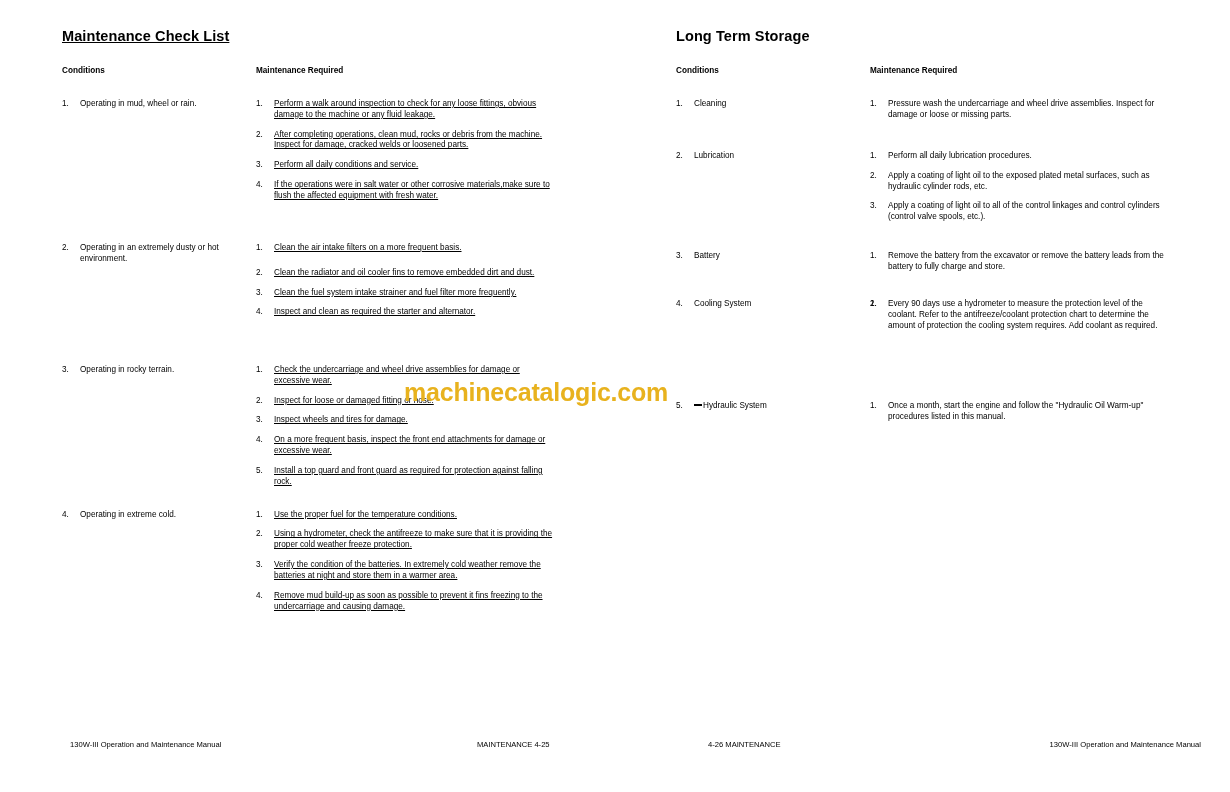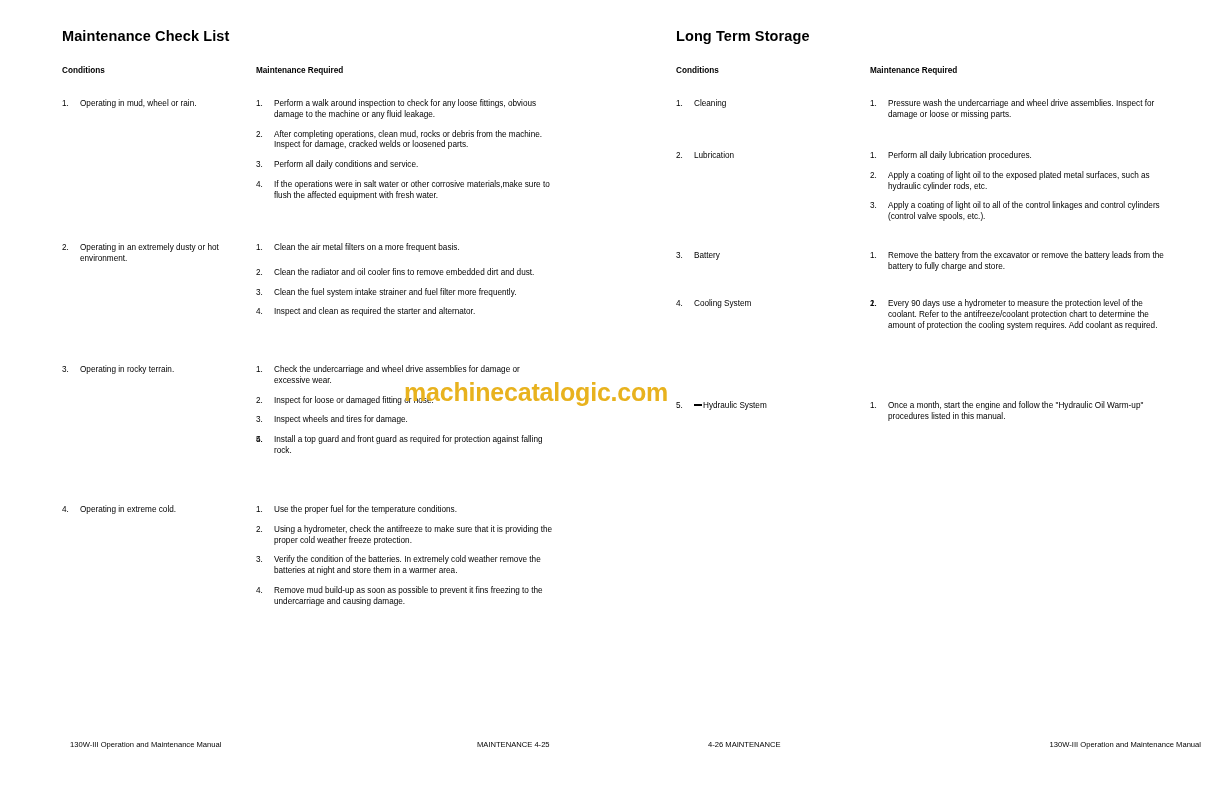--- a/index.html
+++ b/index.html
@@ -20,20 +20,21 @@
     top: 0;
     left: 0;
     width: 1230px;
     height: 792px;
   }
   .col-left {
     position: absolute;
     left: 62px;
     top: 28px;
     width: 525px;
+    text-decoration: underline;
   }
   .col-right {
     position: absolute;
     left: 676px;
     top: 28px;
     width: 525px;
   }
   h1.section-title {
     font-size: 14.5px;
     font-weight: bold;
@@ -167,21 +168,21 @@
     <div class="row" style="min-height:102px; margin-top:26px;">
       <div class="cond-cell">
         <div class="item">
           <span class="num">2.</span>
           <span>Operating in an extremely dusty or hot environment.</span>
         </div>
       </div>
       <div class="req-cell">
         <div class="item">
           <span class="num">1.</span>
-          <span>Clean the air metal filters on a more frequent basis.</span>
+          <span>Clean the air intake filters on a more frequent basis.</span>
         </div>
         <div class="item" style="margin-top:14px;">
           <span class="num">2.</span>
           <span>Clean the radiator and oil cooler fins to remove embedded dirt and dust.</span>
         </div>
         <div class="item">
           <span class="num">3.</span>
           <span>Clean the fuel system intake strainer and fuel filter more frequently.</span>
         </div>
         <div class="item">
@@ -206,20 +207,21 @@
         <div class="item">
           <span class="num">2.</span>
           <span>Inspect for loose or damaged fitting or hose.</span>
         </div>
         <div class="item">
           <span class="num">3.</span>
           <span>Inspect wheels and tires for damage.</span>
         </div>
         <div class="item">
           <span class="num">4.</span>
+          <span>On a more frequent basis, inspect the front end attachments for damage or excessive wear.</span>
         </div>
         <div class="item">
           <span class="num">5.</span>
           <span>Install a top guard and front guard as required for protection against falling rock.</span>
         </div>
       </div>
     </div>
 
     <div class="row" style="min-height:110px; margin-top:22px;">
       <div class="cond-cell">

